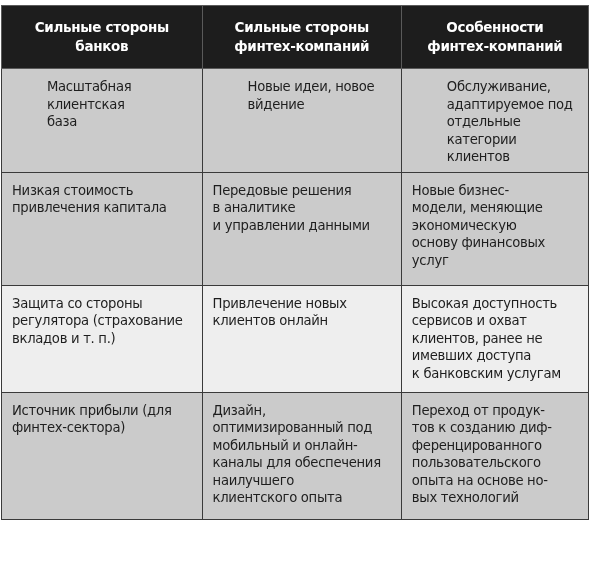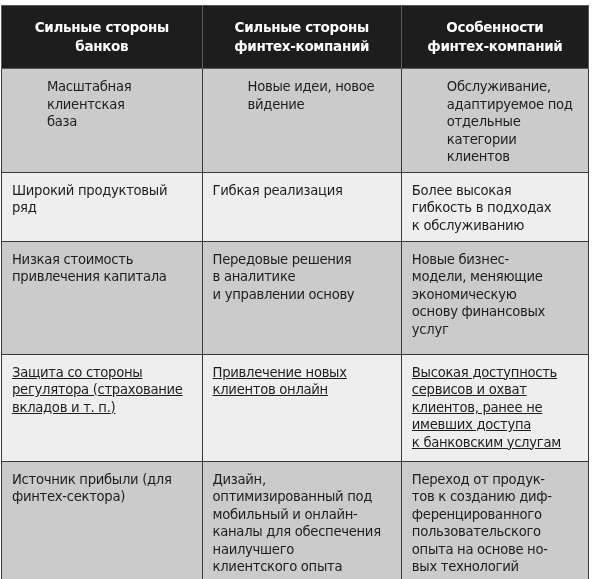--- a/index.html
+++ b/index.html
@@ -34,21 +34,21 @@
   }
   table.cmp td { padding: 9px 10px 6px 10px; }
   .c1 { width: 205px; }
   .c2 { width: 200px; }
   .c3 { width: 182px; }
   tr.odd td { background: #cbcbcb; }
   tr.even td { background: #eeeeee; }
   tr.r1 td { height: 72px; padding-left: 45px; }
   tr.r2 td { height: 53px; }
   tr.r3 td { height: 97px; margin-top: 33px; }
-  tr.r4 td { height: 91px; text-decoration: underline; }
+  tr.r4 td { height: 91px; }
   tr.r5 td { height: 111px; margin-left: 12px; }
 </style>
 </head>
 <body>
 
 <table class="cmp">
   <thead>
     <tr>
       <th class="c1">Сильные стороны
 банков</th>
@@ -62,34 +62,26 @@
     <tr class="odd r1">
       <td>Масштабная клиентская
 база</td>
       <td>Новые идеи, новое
 вйдение</td>
       <td>Обслуживание,
 адаптируемое под
 отдельные категории
 клиентов</td>
     </tr>
-    <tr class="even r2">
-      <td>Широкий продуктовый
-ряд</td>
-      <td>Гибкая реализация</td>
-      <td>Более высокая
-гибкость в подходах
-к обслуживанию</td>
-    </tr>
     <tr class="odd r3">
       <td>Низкая стоимость
 привлечения капитала</td>
       <td>Передовые решения
 в аналитике
-и управлении основу</td>
+и управлении данными</td>
       <td>Новые бизнес-
 модели, меняющие
 экономическую
 основу финансовых
 услуг</td>
     </tr>
     <tr class="even r4">
       <td>Защита со стороны
 регулятора (страхование
 вкладов и т. п.)</td>

